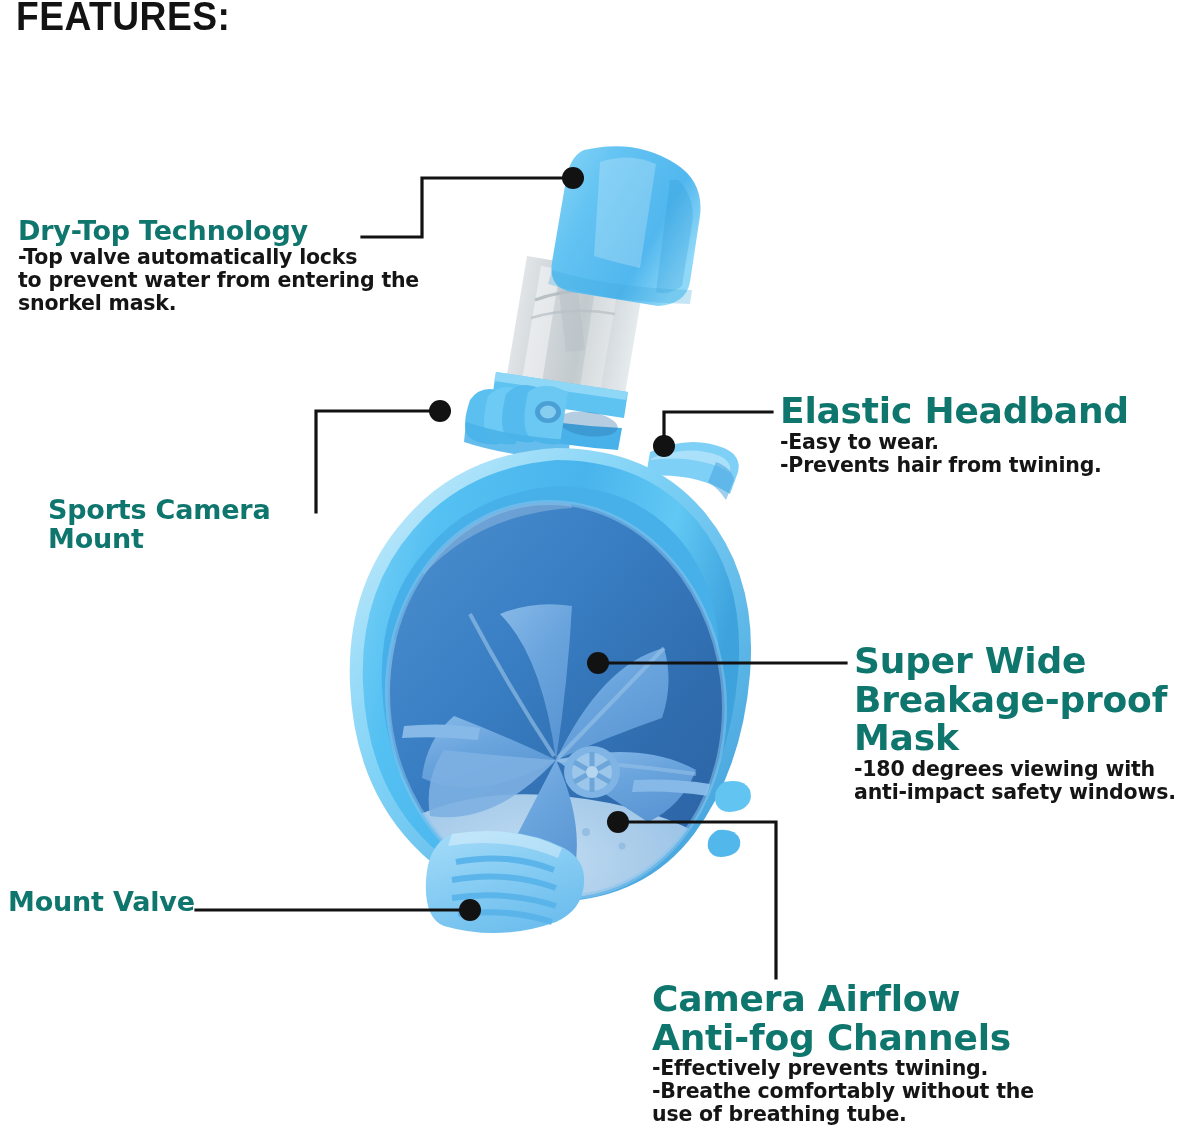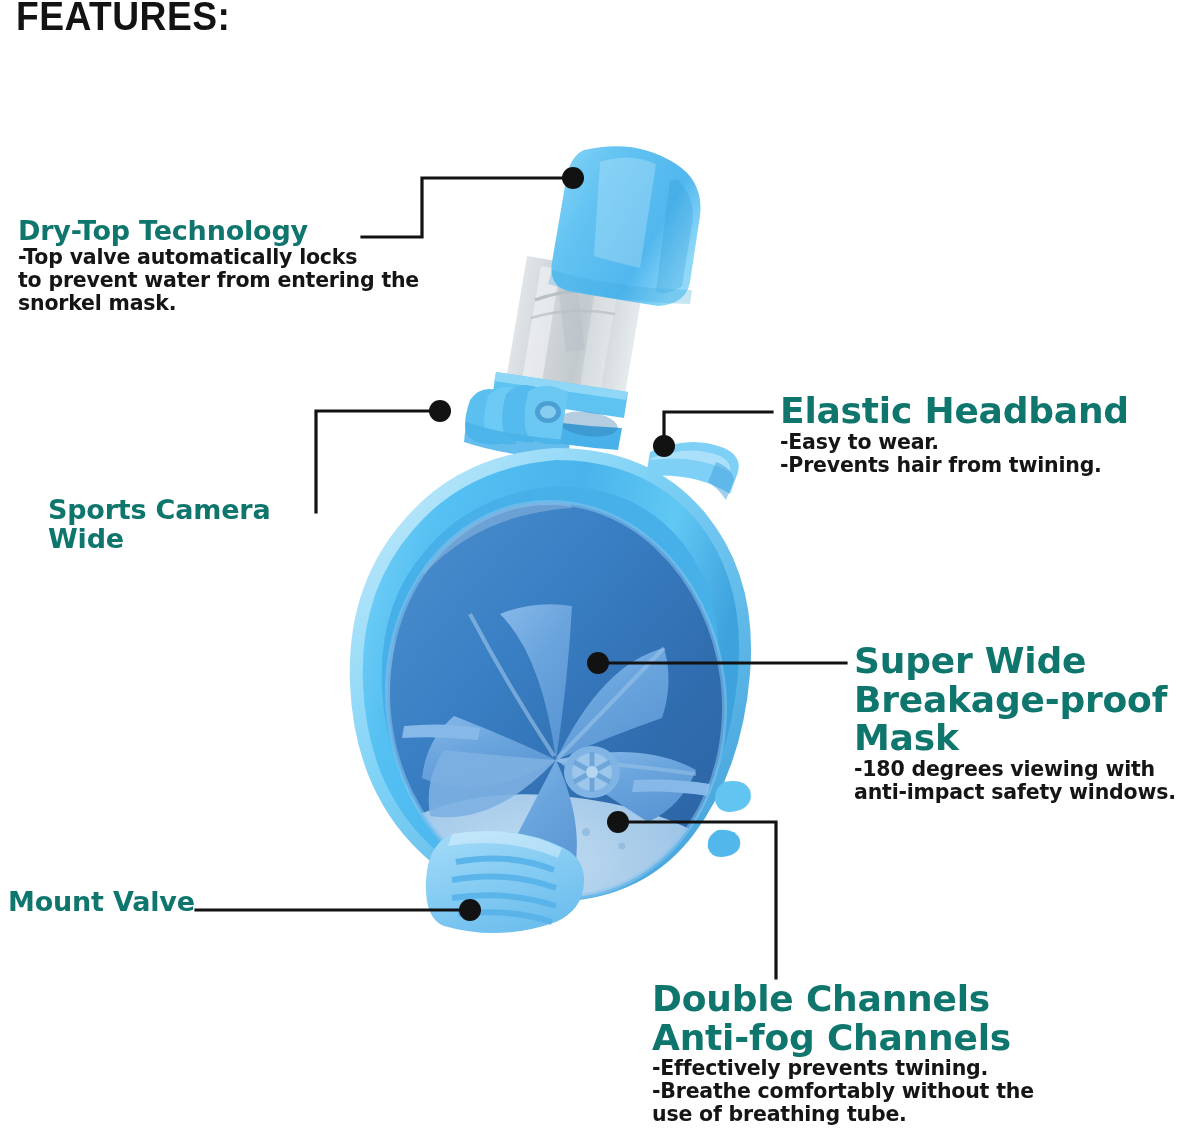--- a/index.html
+++ b/index.html
@@ -250,21 +250,21 @@
 
   <div class="callout" style="left:18px;top:217px;width:470px;">
     <div class="head">Dry-Top Technology</div>
     <div class="body">-Top valve automatically locks
   to prevent water from entering the
   snorkel mask.</div>
   </div>
 
   <div class="callout" style="left:48px;top:496px;width:300px;">
     <div class="head">Sports Camera
-Wide</div>
+Mount</div>
   </div>
 
   <div class="callout" style="left:8px;top:888px;width:400px;">
     <div class="head">Mount Valve</div>
   </div>
 
   <div class="callout big" style="left:780px;top:392px;width:420px;">
     <div class="head">Elastic Headband</div>
     <div class="body">-Easy to wear.
 -Prevents hair from twining.</div>
@@ -272,20 +272,20 @@
 
   <div class="callout big" style="left:854px;top:642px;width:350px;">
     <div class="head">Super Wide
 Breakage-proof
 Mask</div>
     <div class="body">-180 degrees viewing with
   anti-impact safety windows.</div>
   </div>
 
   <div class="callout big" style="left:652px;top:980px;width:440px;">
-    <div class="head">Double Channels
+    <div class="head">Camera Airflow
 Anti-fog Channels</div>
     <div class="body">-Effectively prevents twining.
 -Breathe comfortably without the
   use of breathing tube.</div>
   </div>
 
 </div>
 
 </body></html>

